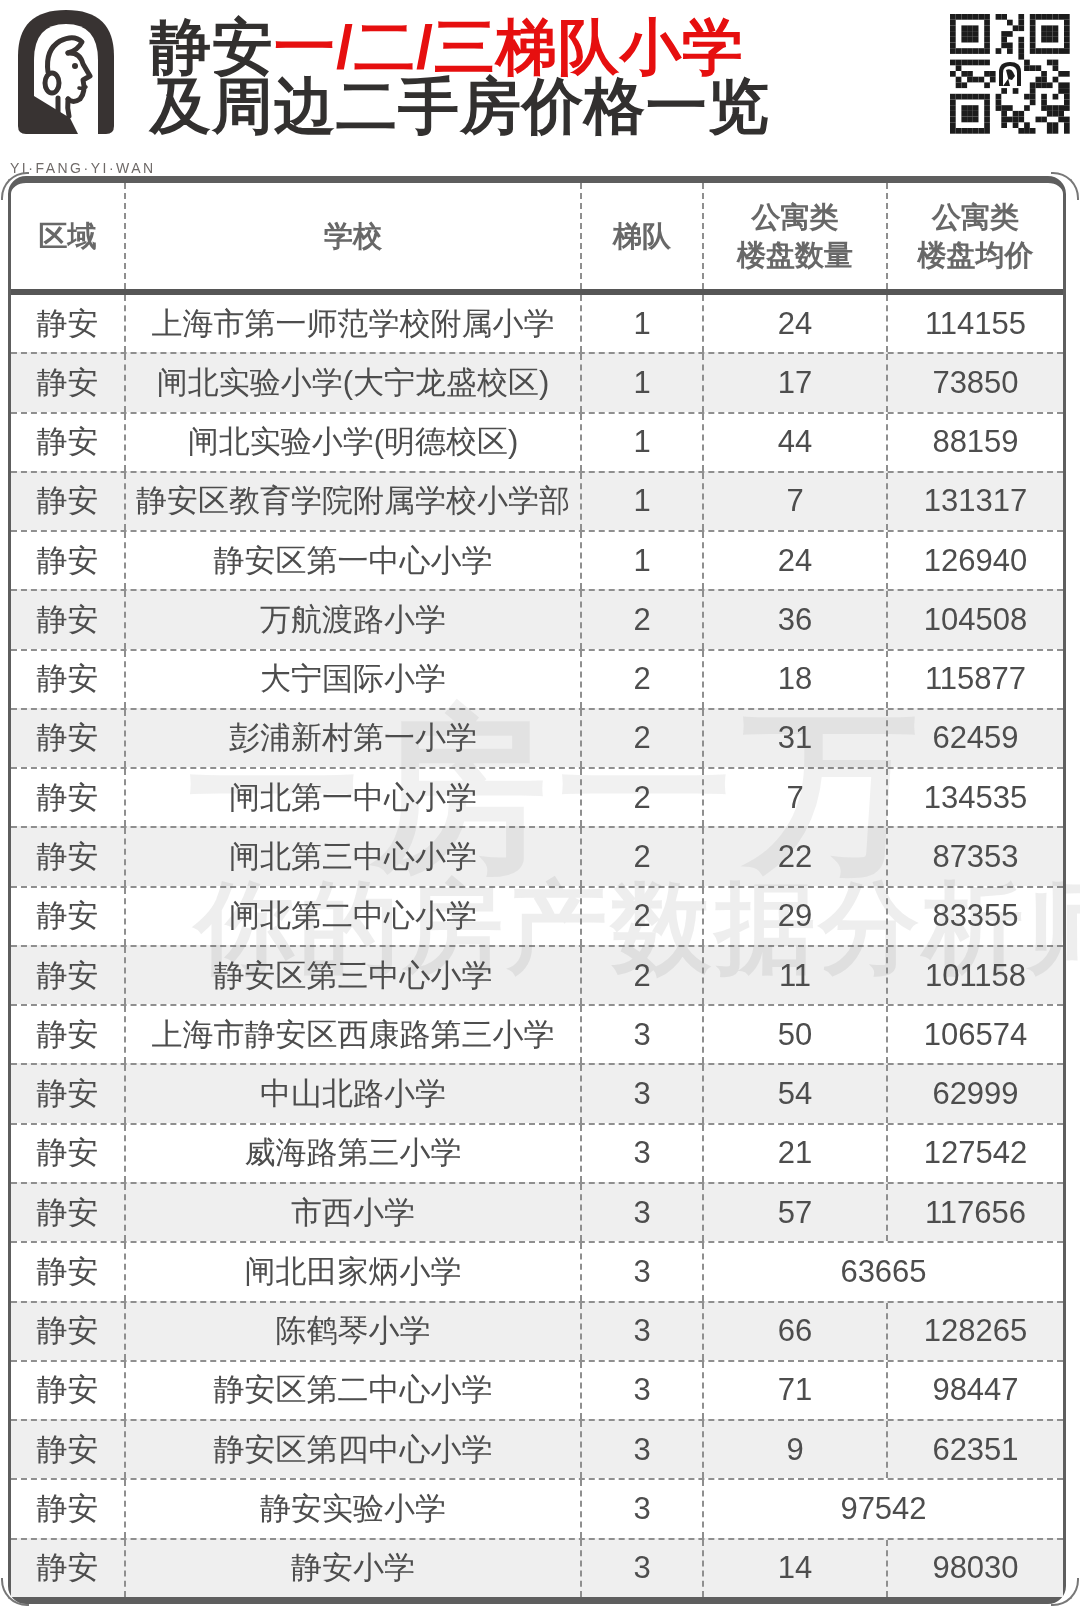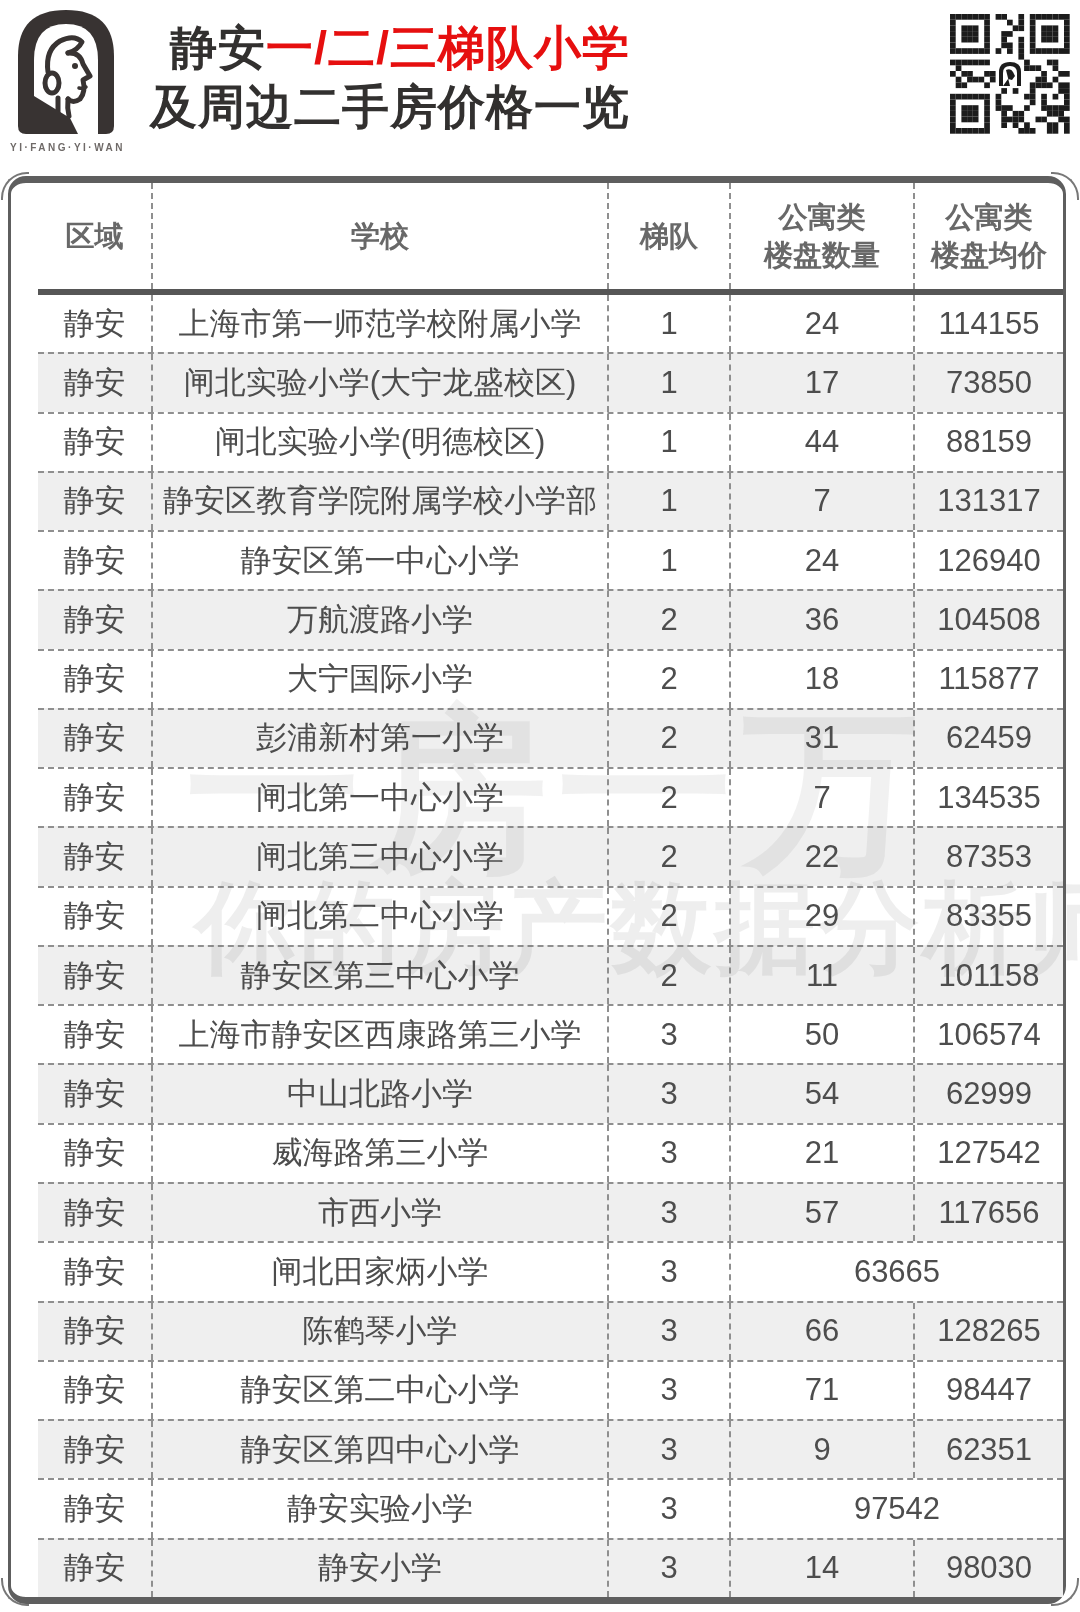--- a/index.html
+++ b/index.html
@@ -2,32 +2,32 @@
 <html><head>
 <meta charset="utf-8">
 <style>
   html,body{margin:0;padding:0;background:#ffffff;}
   body{width:1080px;height:1612px;position:relative;overflow:hidden;
        font-family:"Liberation Sans","DejaVu Sans",sans-serif;}
 
   
   .banner{position:absolute;left:0;top:0;width:1080px;height:176px;}
   .logo{position:absolute;left:10px;top:4px;width:112px;height:158px;text-align:center;}
-  .logo-caption{margin-top:2px;font-size:10px;letter-spacing:2.5px;color:#6f6a68;
-                font-weight:bold;white-space:nowrap;}
-  .title{position:absolute;left:150px;top:18px;font-size:47px;line-height:59px;
-         font-weight:800;color:#32302f;letter-spacing:1px;text-align:right;}
+  .logo-caption{margin-top:20px;font-size:14px;letter-spacing:2.5px;color:#6f6a68;
+                font-weight:normal;white-space:nowrap;}
+  .title{position:absolute;left:150px;top:18px;font-size:61px;line-height:59px;
+         font-weight:800;color:#32302f;letter-spacing:1px;}
   .title .red{color:#e60f0f;}
   .qr{position:absolute;left:950px;top:8px;width:120px;height:136px;}
 
   
   .card{position:absolute;left:8px;top:176px;width:1058px;height:1428px;
         box-sizing:border-box;border:3px solid #5e5e5e;border-top-width:7px;
         border-bottom-width:7px;border-radius:18px;display:flex;flex-direction:column;
-        background:#ffffff;padding-left:27px;}
+        background:#ffffff;}
   .thead{display:flex;height:106px;flex:0 0 106px;border-bottom:6px solid #565656;}
   .tbody{flex:1;display:flex;flex-direction:column;}
   .row{display:flex;flex:1;}
   .row:nth-child(even){background:#efefef;}
   .row + .row{border-top:2px dashed #8f8f8f;}
   .cell{box-sizing:border-box;display:flex;align-items:center;justify-content:center;
         text-align:center;position:relative;z-index:3;}
   .cell + .cell{border-left:2px dashed #8f8f8f;}
   .c-region{width:113px;flex:0 0 113px;}
   .c-school{width:456px;flex:0 0 456px;}

